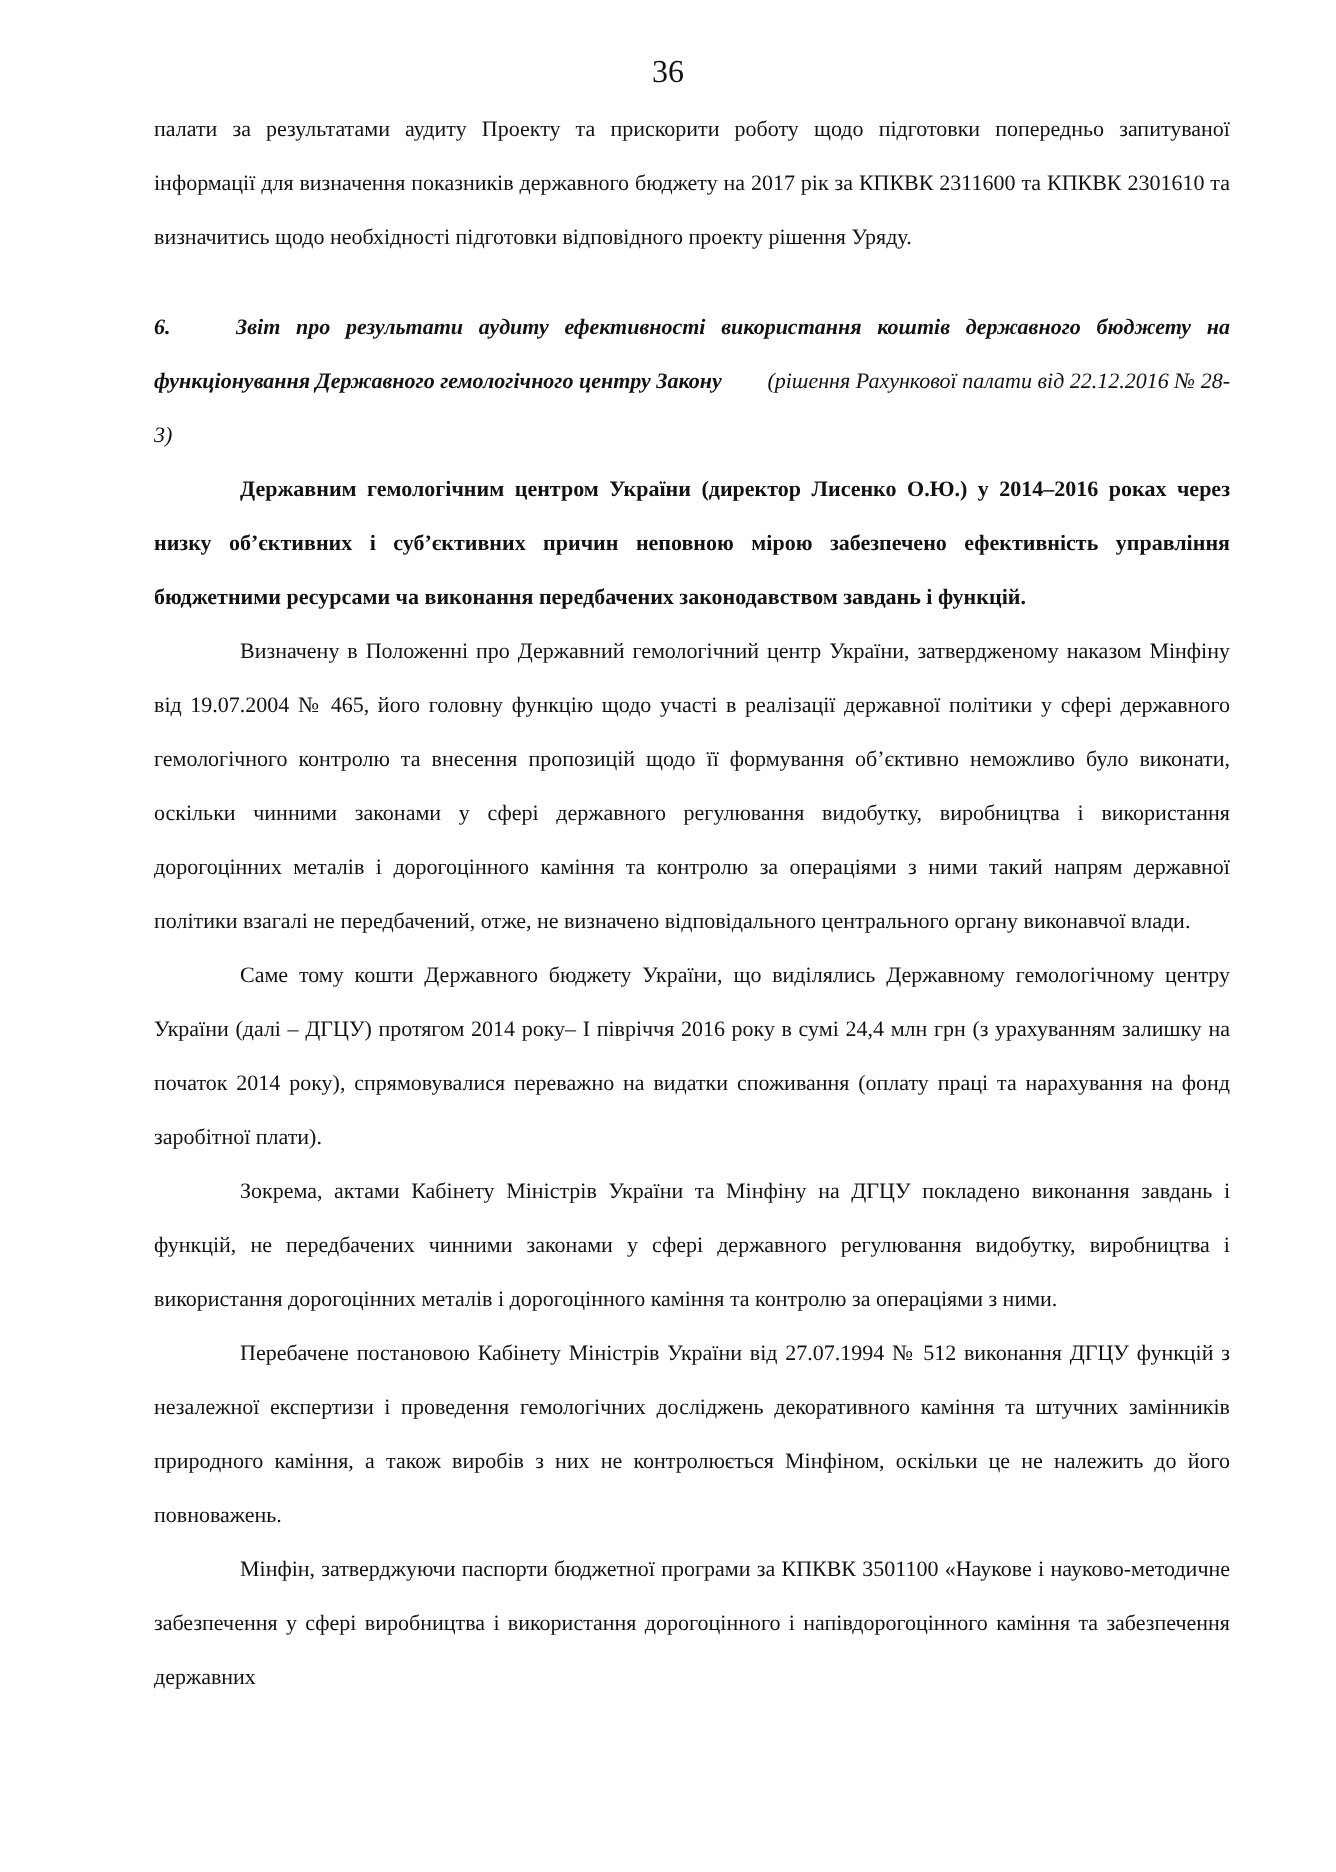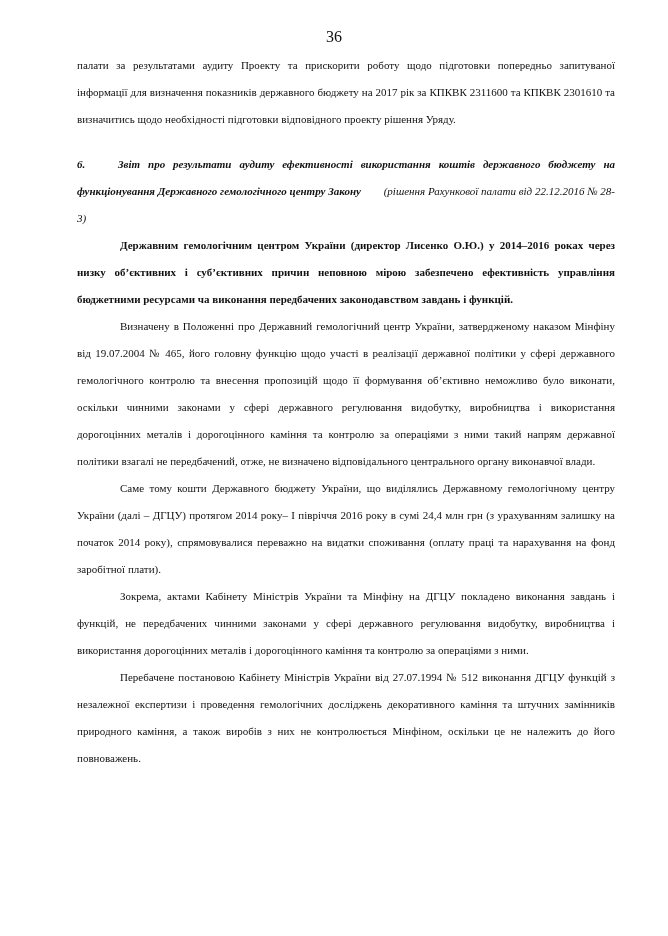--- a/index.html
+++ b/index.html
@@ -22,13 +22,14 @@
 <div class="content">
   <p>палати за результатами аудиту Проекту та прискорити роботу щодо підготовки попередньо запитуваної інформації для визначення показників державного бюджету на 2017 рік за КПКВК 2311600 та КПКВК 2301610 та визначитись щодо необхідності підготовки відповідного проекту рішення Уряду.</p>
 
   <p class="heading"><span class="num">6.</span><span>Звіт про результати аудиту ефективності використання коштів державного бюджету на функціонування Державного гемологічного центру Закону</span><span class="ref"> (рішення Рахункової палати  від  22.12.2016 № 28-3)</span></p>
 
   <p class="indent bold">Державним гемологічним центром України (директор Лисенко О.Ю.) у 2014–2016 роках через низку об’єктивних і суб’єктивних причин неповною мірою забезпечено ефективність управління бюджетними ресурсами ча виконання передбачених законодавством завдань і функцій.</p>
   <p class="indent">Визначену в Положенні про Державний гемологічний центр України, затвердженому наказом Мінфіну від 19.07.2004 № 465, його головну функцію щодо участі в реалізації державної політики у сфері державного гемологічного контролю та внесення пропозицій щодо її формування об’єктивно неможливо було виконати, оскільки чинними законами у сфері державного регулювання видобутку, виробництва і використання дорогоцінних металів і дорогоцінного каміння та контролю за операціями з ними такий напрям державної політики взагалі не передбачений, отже, не визначено відповідального центрального органу виконавчої влади.</p>
   <p class="indent">Саме тому кошти Державного бюджету України, що виділялись Державному гемологічному центру України (далі – ДГЦУ) протягом 2014 року– І півріччя 2016 року в сумі 24,4 млн грн (з урахуванням залишку на початок 2014 року), спрямовувалися переважно на видатки споживання (оплату праці та нарахування на фонд заробітної плати).</p>
   <p class="indent">Зокрема, актами Кабінету Міністрів України та Мінфіну на ДГЦУ покладено виконання завдань і функцій, не передбачених чинними законами у сфері державного регулювання видобутку, виробництва і використання дорогоцінних металів і дорогоцінного каміння та контролю за операціями з ними.</p>
   <p class="indent">Перебачене постановою Кабінету Міністрів України від 27.07.1994 № 512 виконання ДГЦУ функцій з незалежної експертизи і проведення гемологічних досліджень декоративного каміння та штучних замінників природного каміння, а також виробів з них не контролюється Мінфіном, оскільки це не належить до його повноважень.</p>
+  <p class="indent">Мінфін, затверджуючи паспорти бюджетної програми за КПКВК 3501100 «Наукове і науково-методичне забезпечення у сфері виробництва і використання дорогоцінного і напівдорогоцінного каміння та забезпечення державних</p>
 </div>
 
 </body></html>

